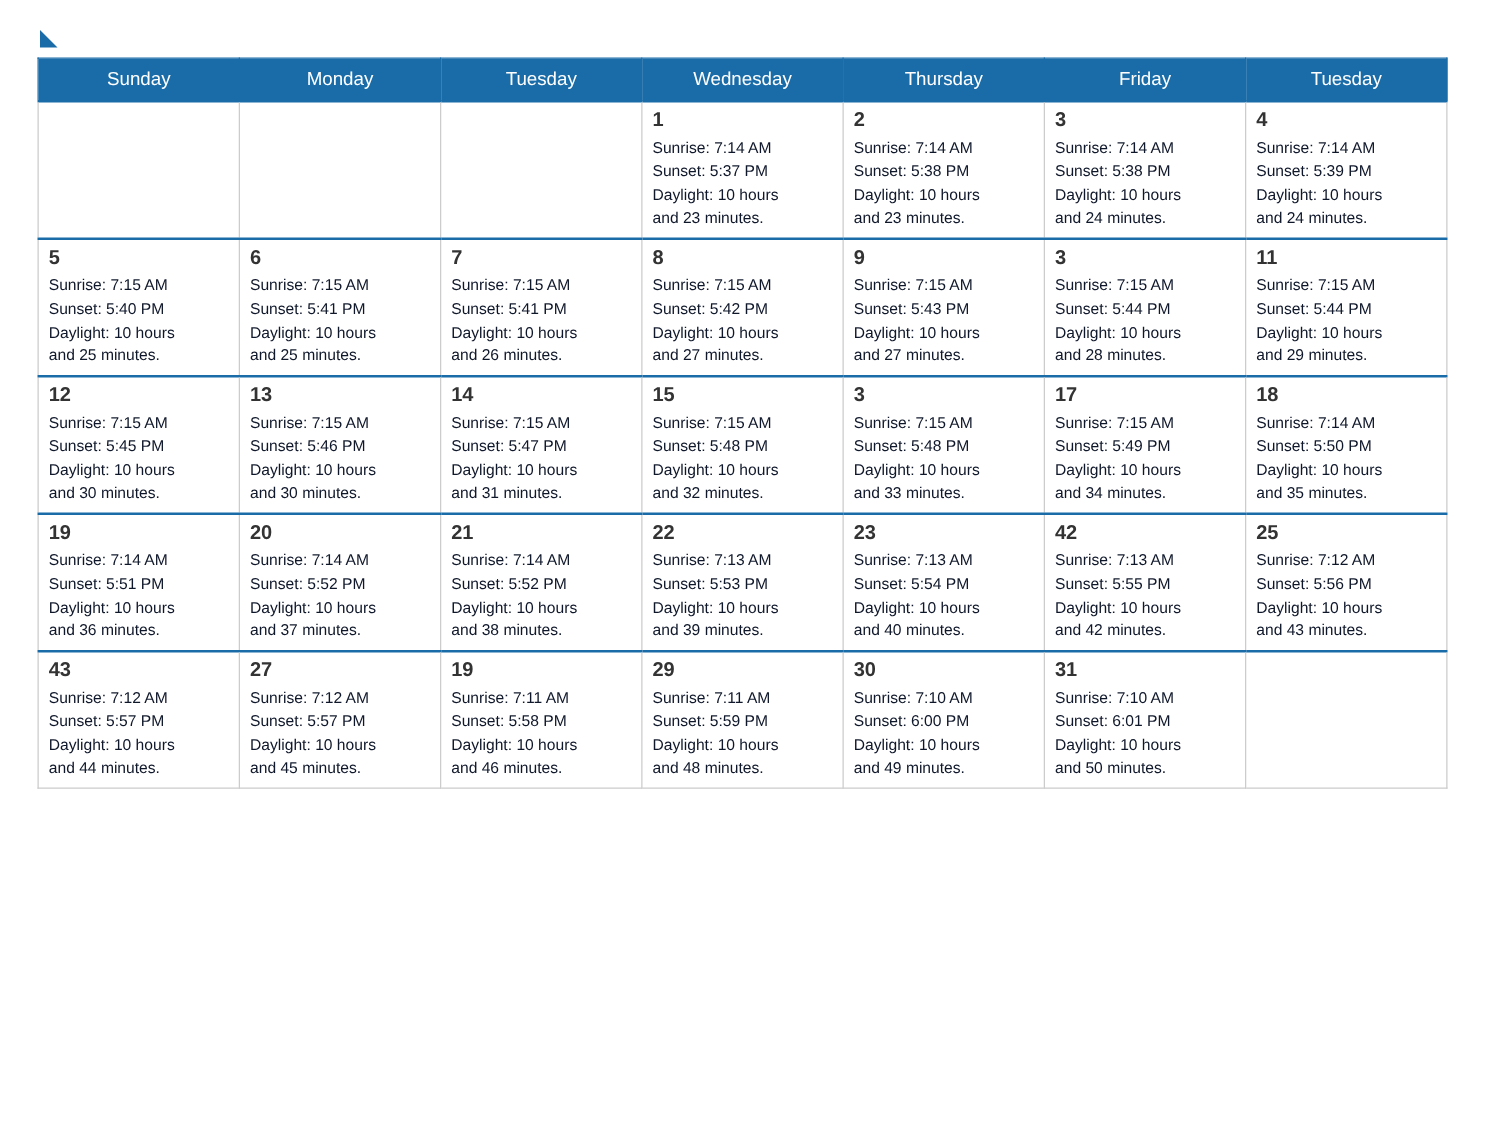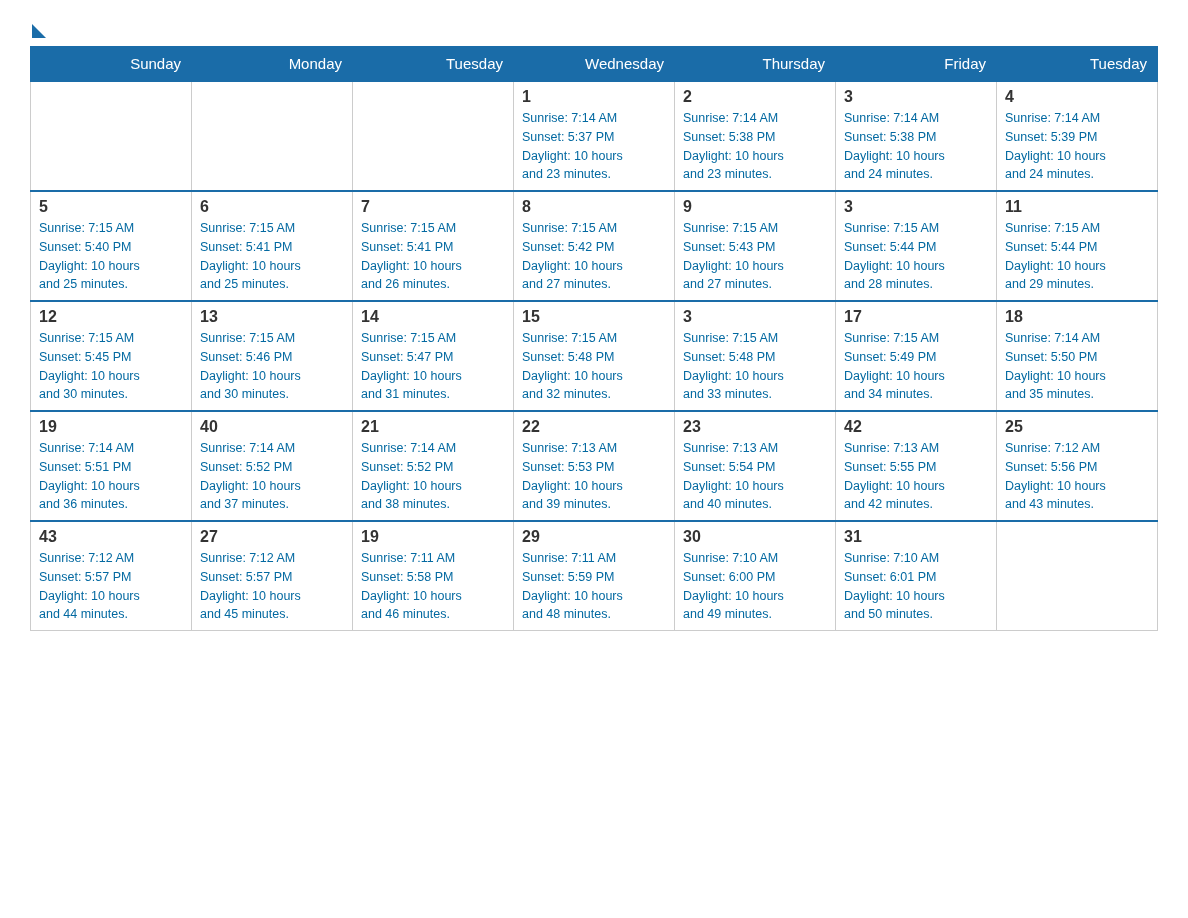--- a/index.html
+++ b/index.html
@@ -67,42 +67,42 @@
       border-collapse: collapse;
       margin-top: 8px;
     }
     .calendar th {
       background-color: #1a6ca8;
       color: #fff;
       font-size: 15px;
       font-weight: normal;
       padding: 8px 10px;
       border: 1px solid #1a6ca8;
-      text-align: right;
+      text-align: center;
     }
     .calendar td {
       border: 1px solid #ccc;
       vertical-align: top;
       padding: 6px 8px;
       width: 14.28%;
       min-height: 100px;
     }
     .calendar tr.week-row td {
       border-top: 2px solid #1a6ca8;
     }
     .day-num {
       font-size: 16px;
       font-weight: bold;
       color: #333;
       display: block;
       margin-bottom: 3px;
     }
     .day-info {
       font-size: 12.5px;
-      color: #0369a1;
+      color: #0f172a;
       line-height: 1.5;
     }
     .empty-cell {
       background: #fff;
     }
   </style>
 </head>
 <body>
 
 <div class="header">
@@ -212,21 +212,21 @@
           <span class="day-num">18</span>
           <div class="day-info">Sunrise: 7:14 AM<br>Sunset: 5:50 PM<br>Daylight: 10 hours<br>and 35 minutes.</div>
         </td>
       </tr>
       <tr class="week-row">
         <td>
           <span class="day-num">19</span>
           <div class="day-info">Sunrise: 7:14 AM<br>Sunset: 5:51 PM<br>Daylight: 10 hours<br>and 36 minutes.</div>
         </td>
         <td>
-          <span class="day-num">40</span>
+          <span class="day-num">20</span>
           <div class="day-info">Sunrise: 7:14 AM<br>Sunset: 5:52 PM<br>Daylight: 10 hours<br>and 37 minutes.</div>
         </td>
         <td>
           <span class="day-num">21</span>
           <div class="day-info">Sunrise: 7:14 AM<br>Sunset: 5:52 PM<br>Daylight: 10 hours<br>and 38 minutes.</div>
         </td>
         <td>
           <span class="day-num">22</span>
           <div class="day-info">Sunrise: 7:13 AM<br>Sunset: 5:53 PM<br>Daylight: 10 hours<br>and 39 minutes.</div>
         </td>

